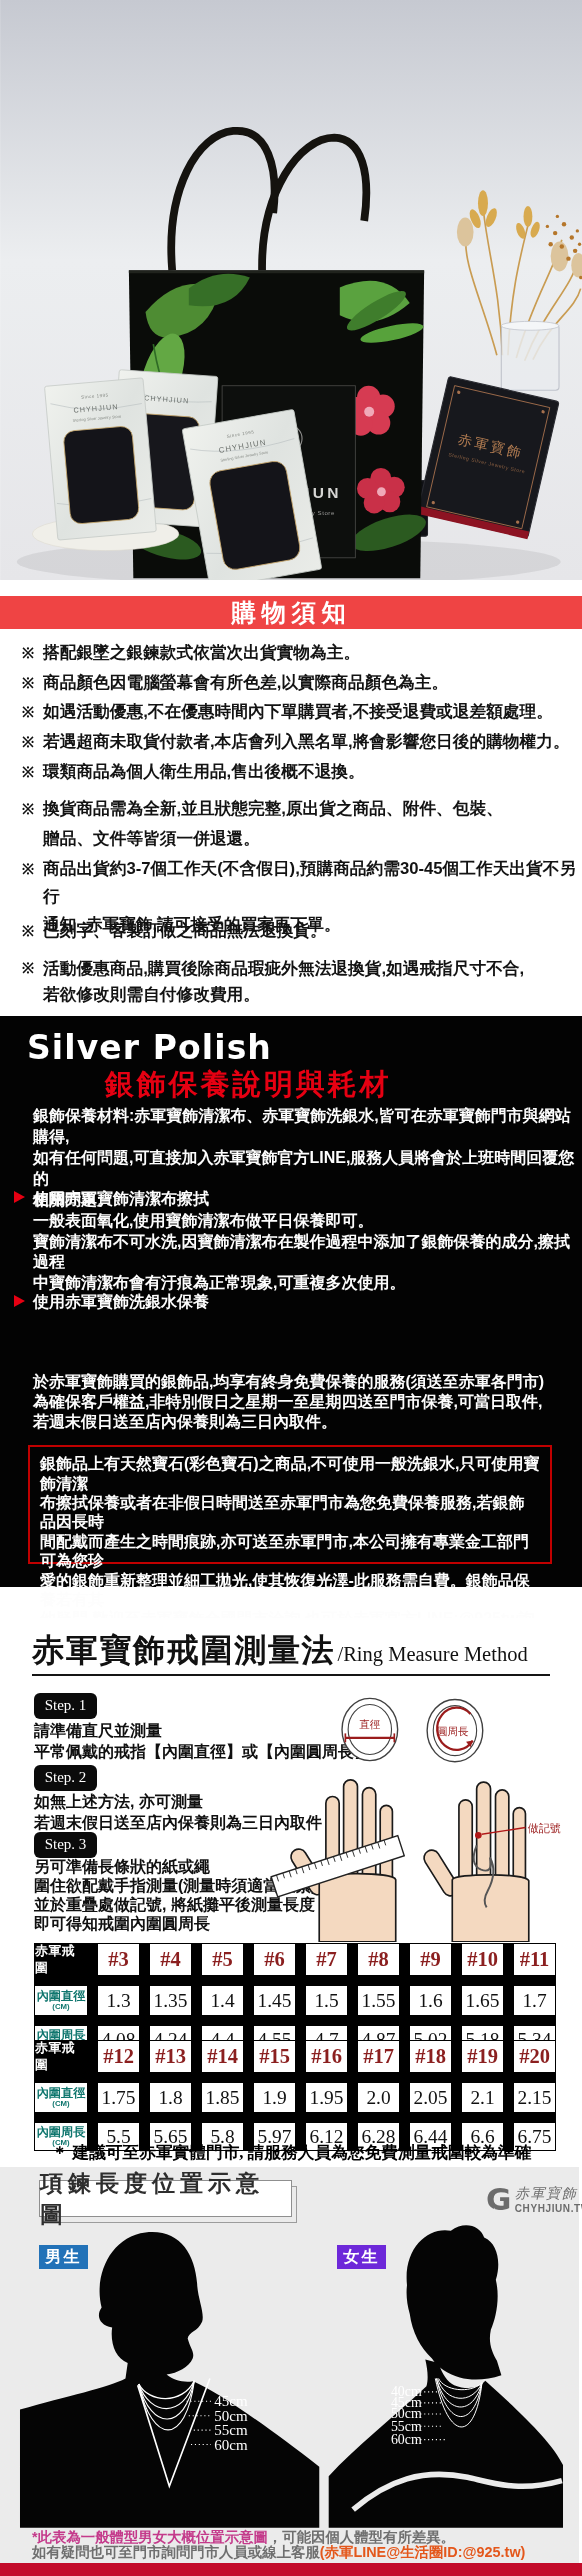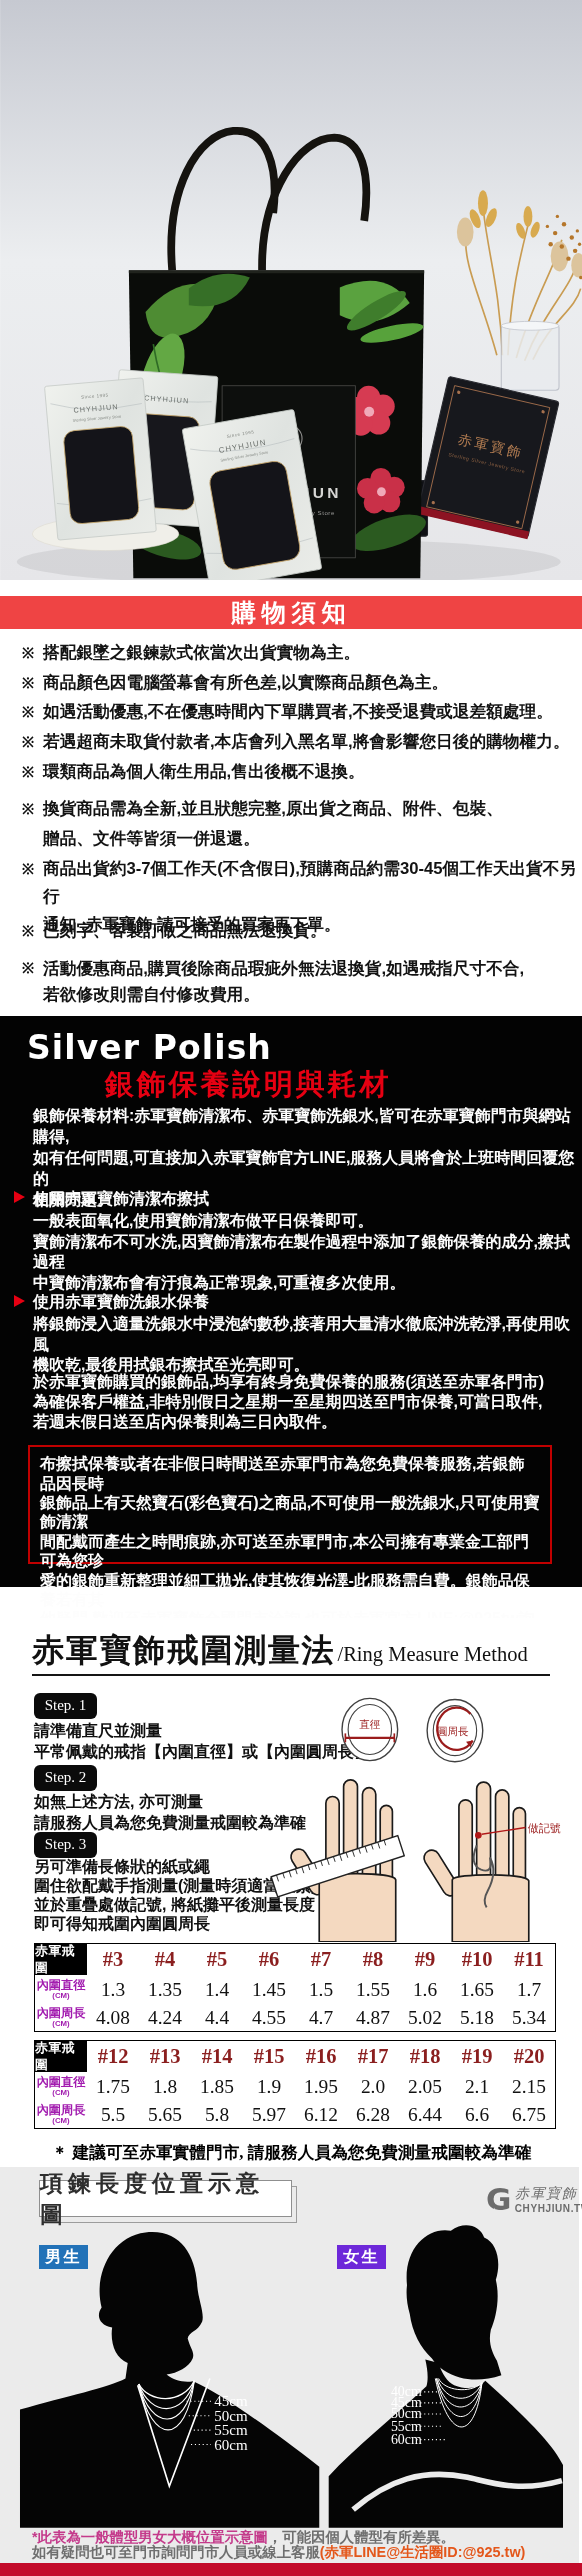--- a/index.html
+++ b/index.html
@@ -30,25 +30,25 @@
   .ring{position:absolute;left:0;top:1618px;width:583px;height:581px;background:#fff;padding-left:48px;}
   .r-title{position:absolute;left:32px;top:11px;color:#111;font-family:"Liberation Serif",serif;white-space:nowrap;}
   .r-title .zh{font-size:32px;font-weight:700;letter-spacing:1.7px;}
   .r-title .en{font-size:20.5px;margin-left:2.2px;}
   .r-rule{position:absolute;left:32px;top:56px;width:518px;height:2.2px;background:#151515;}
   .step-badge{position:absolute;left:34px;width:63px;height:25.5px;background:#0b0b0b;color:#fff;
     border-radius:6px;display:flex;align-items:center;justify-content:center;
     font-family:"Liberation Serif",serif;font-size:15px;}
   .step-lines{position:absolute;left:34px;font-size:16px;font-weight:700;color:#101010;}
   .sz-table{position:absolute;left:34px;width:520px;border:1.1px solid #000;background:#000;
-    display:grid;grid-template-columns:52px repeat(9,1fr);grid-template-rows:31px 29px 27px;gap:0;}
+    display:grid;grid-template-columns:52px repeat(9,1fr);grid-template-rows:31px 29px 27px;gap:11px;}
   .cell{background:#fff;display:flex;align-items:center;justify-content:center;}
   .cell.k{background:#000;color:#fff;font-size:12.8px;font-weight:700;letter-spacing:0.6px;}
   .cell.s{font-family:"Liberation Serif",serif;font-weight:700;font-size:20.5px;color:#8b1f1f;}
-  .cell.lbl{flex-direction:column;font-size:12.2px;font-weight:700;color:#a21caf;line-height:1.1;}
+  .cell.lbl{flex-direction:column;font-size:12.2px;font-weight:700;color:#0f766e;line-height:1.1;}
   .cell.lbl .u{font-size:7.8px;}
   .cell.v{font-family:"Liberation Serif",serif;font-size:19.4px;color:#111;}
   .r-note{position:absolute;left:0;top:523px;width:583px;text-align:center;color:#000000;
     font-family:"Liberation Serif",serif;font-weight:700;font-size:16.7px;}
 
   
   .neck{position:absolute;left:0;top:2167px;width:579px;height:409px;background:#ebebeb;}
   .nk-shadow{position:absolute;left:44px;top:19px;width:253px;height:37px;border:1.1px solid #9c9c9c;box-sizing:border-box;}
   .nk-titlebox{position:absolute;left:39px;top:13.3px;width:253px;height:37px;background:#fff;
     border:1.1px solid #8f8f8f;box-sizing:border-box;display:flex;align-items:center;justify-content:center;
@@ -301,34 +301,30 @@
     <div class="red-tri" style="top:175px"></div>
     <div class="cp" style="top:173px">使用赤軍寶飾清潔布擦拭</div>
     <div class="cp" style="top:195px;line-height:20.5px">
       <div>一般表面氧化,使用寶飾清潔布做平日保養即可。</div>
       <div>寶飾清潔布不可水洗,因寶飾清潔布在製作過程中添加了銀飾保養的成分,擦拭過程</div>
       <div>中寶飾清潔布會有汙痕為正常現象,可重複多次使用。</div>
     </div>
 
     <div class="red-tri" style="top:279px"></div>
     <div class="cp" style="top:276px">使用赤軍寶飾洗銀水保養</div>
-    <div class="cp" style="top:298px;line-height:20.5px">
-      <div>將銀飾浸入適量洗銀水中浸泡約數秒,接著用大量清水徹底沖洗乾淨,再使用吹風</div>
-      <div>機吹乾,最後用拭銀布擦拭至光亮即可。</div>
-    </div>
 
     <div class="cp" style="top:356px;line-height:20px">
       <div>於赤軍寶飾購買的銀飾品,均享有終身免費保養的服務(須送至赤軍各門市)</div>
       <div>為確保客戶權益,非特別假日之星期一至星期四送至門市保養,可當日取件,</div>
       <div>若週末假日送至店內保養則為三日內取件。</div>
     </div>
 
     <div class="care-box">
+      <div>銀飾品上有天然寶石(彩色寶石)之商品,不可使用一般洗銀水,只可使用寶飾清潔</div>
       <div>布擦拭保養或者在非假日時間送至赤軍門市為您免費保養服務,若銀飾品因長時</div>
-      <div>銀飾品上有天然寶石(彩色寶石)之商品,不可使用一般洗銀水,只可使用寶飾清潔</div>
       <div>間配戴而產生之時間痕跡,亦可送至赤軍門市,本公司擁有專業金工部門可為您珍</div>
       <div>愛的銀飾重新整理並細工拋光,使其恢復光澤-此服務需自費。銀飾品保養若有其</div>
       <div>他疑問,歡迎至赤軍寶飾全國門市洽詢,也可於赤軍官方LINE:@925tw詢問。</div>
     </div>
   </div>
 
   <div class="ring">
     <div class="r-title">
       <span class="zh">赤軍寶飾戒圍測量法</span><span class="en">/Ring Measure Method</span>
     </div>
@@ -336,21 +332,21 @@
 
     <div class="step-badge" style="top:75px">Step. 1</div>
     <div class="step-lines" style="top:103px;line-height:20.5px">
       <div>請準備直尺並測量</div>
       <div>平常佩戴的戒指【內圍直徑】或【內圍圓周長】</div>
     </div>
 
     <div class="step-badge" style="top:147px">Step. 2</div>
     <div class="step-lines" style="top:174px;line-height:20.5px">
       <div>如無上述方法, 亦可測量</div>
-      <div>請服務人員為您免費測量戒圍較為準確</div>
+      <div>若週末假日送至店內保養則為三日內取件</div>
     </div>
 
     <div class="step-badge" style="top:214px">Step. 3</div>
     <div class="step-lines" style="top:239px;line-height:19px">
       <div>另可準備長條狀的紙或繩</div>
       <div>圍住欲配戴手指測量(測量時須適當拉緊)</div>
       <div>並於重疊處做記號, 將紙攤平後測量長度</div>
       <div>即可得知戒圍內圍圓周長</div>
     </div>
 

